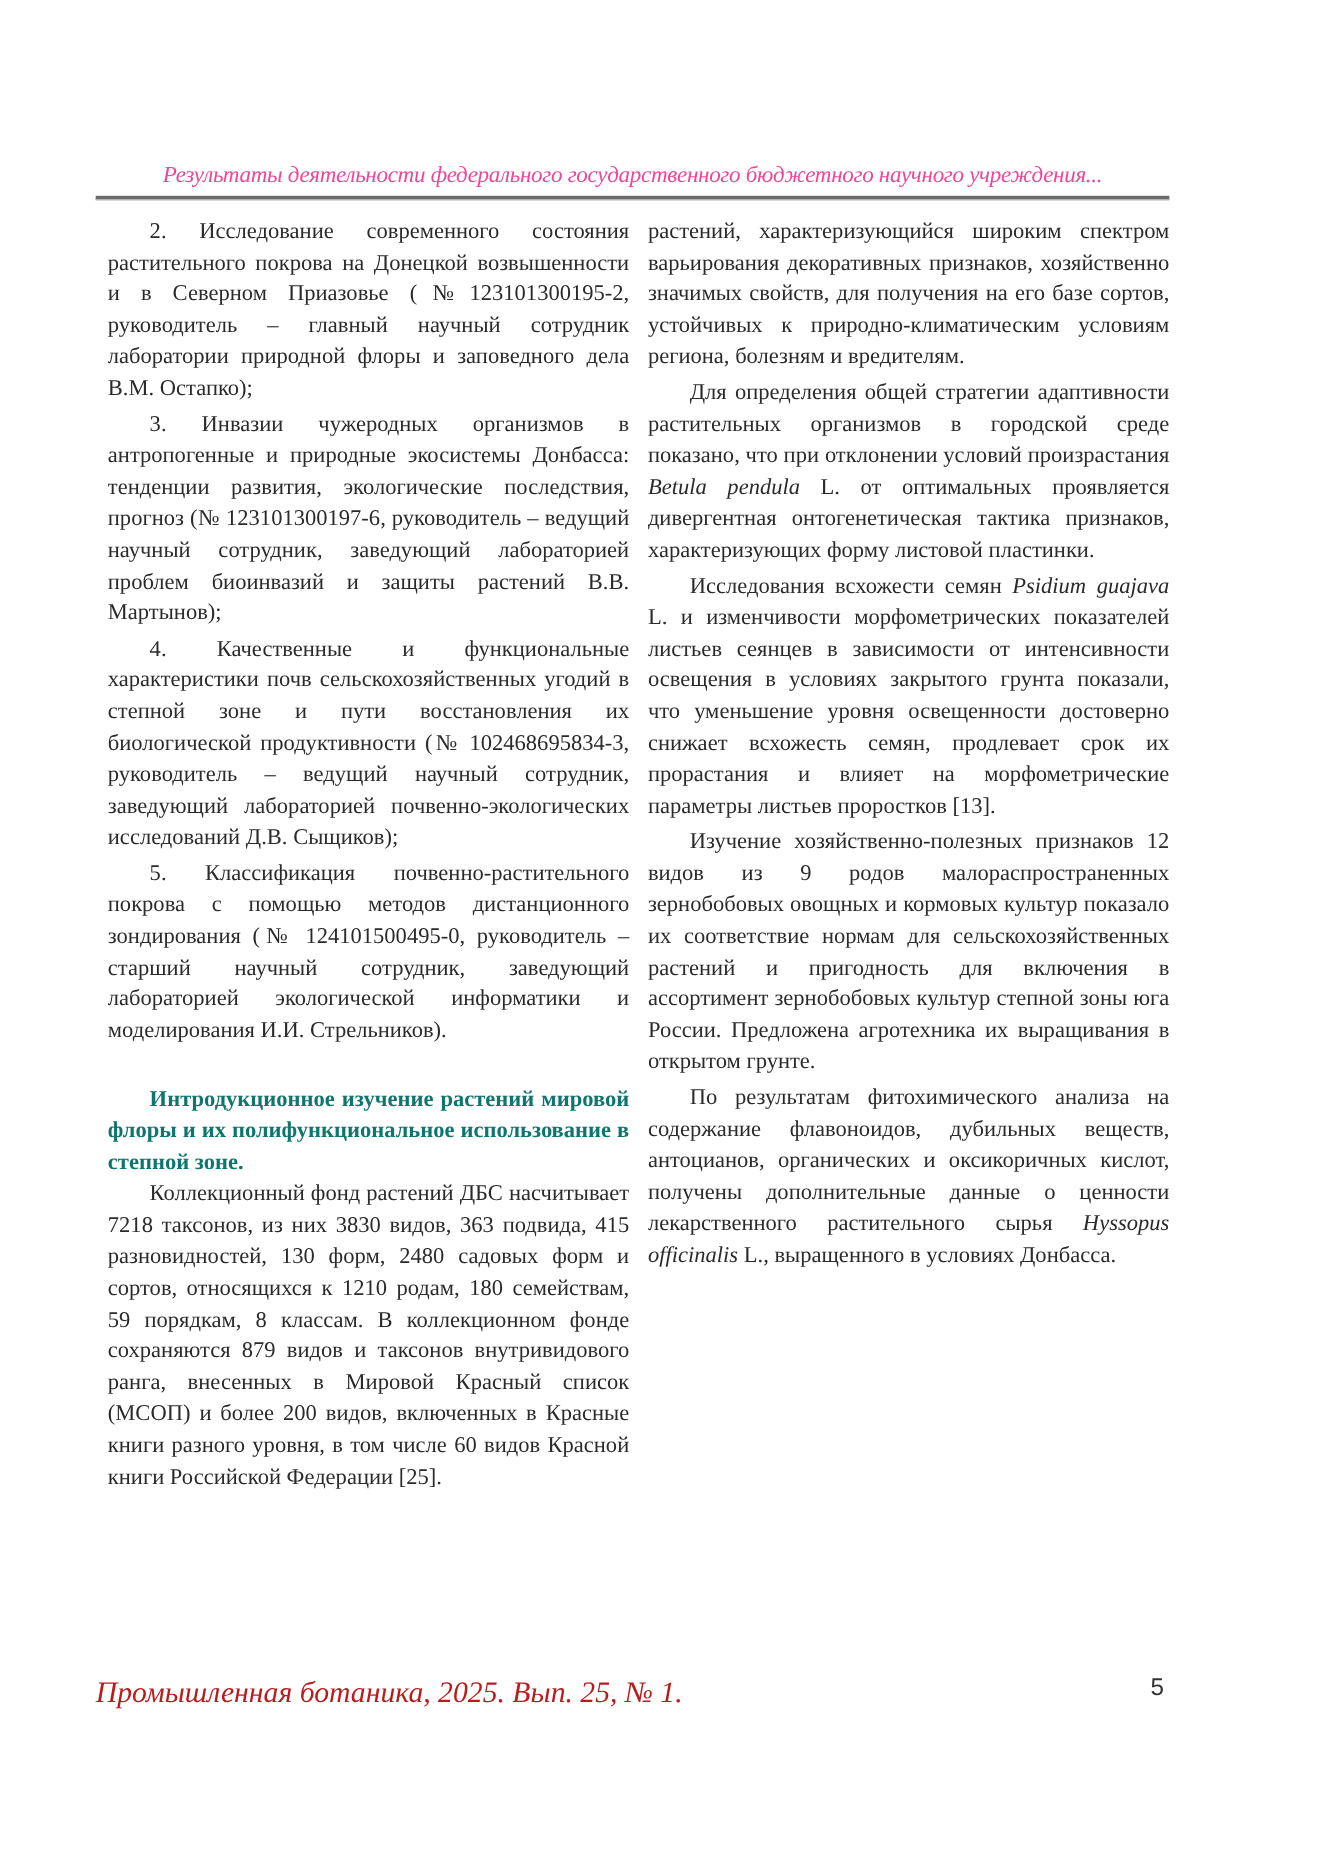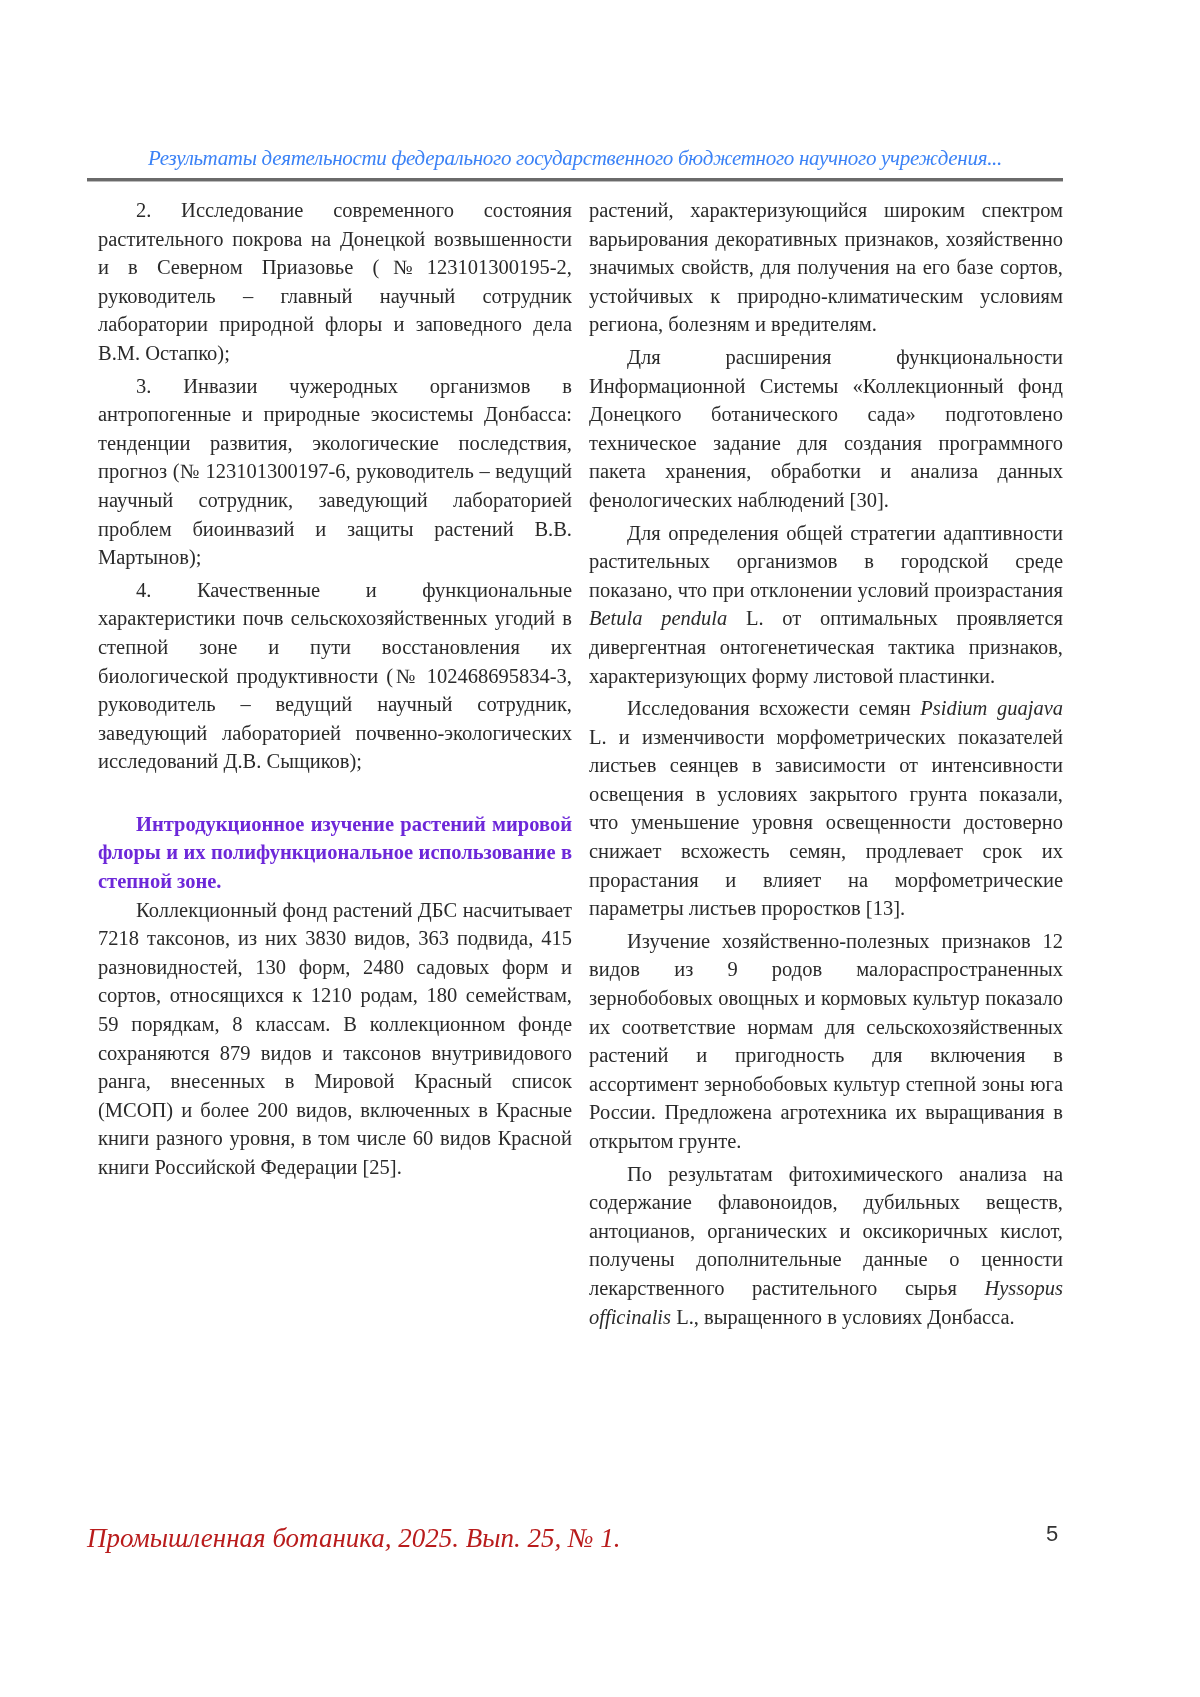--- a/index.html
+++ b/index.html
@@ -1,53 +1,53 @@
 <!DOCTYPE html>
 <html><head>
 <meta charset="utf-8">
 <style>
   html, body { margin:0; padding:0; background:#ffffff; }
   body { width:1200px; height:1697px; position:relative; overflow:hidden;
          font-family:"Liberation Serif","DejaVu Serif",serif; color:#2a2a2a; }
   .running-head { position:absolute; left:87px; top:146px; width:976px;
          text-align:center; font-style:italic; font-size:21px; letter-spacing:-0.3px;
-         color:#3b82f6; white-space:nowrap; }
+         color:#ec4899; white-space:nowrap; }
   .head-rule { position:absolute; left:87px; top:178px; width:976px; height:3px;
          background:#6a6a6a; border-bottom:1px solid #bbb; }
   .col { position:absolute; top:196px; width:474px; font-size:20.5px;
          line-height:28.6px; text-align:justify; hyphens:manual; }
   .col.left { left:98px; }
   .col.right { left:589px; }
   .col p { margin:0 0 4px 0; text-indent:38px; }
   .col p.noindent { text-indent:0; }
   .col h3 { margin:34px 0 0 0; font-size:20.5px; line-height:28.6px;
-         font-weight:bold; text-indent:38px; text-align:justify; color:#6d28d9; }
+         font-weight:bold; text-indent:38px; text-align:justify; color:#0f766e; }
   .col em { font-style:italic; }
   .footer-journal { position:absolute; left:87px; top:1523px; font-style:italic;
          font-size:27px; color:#b91c1c; }
   .page-number { position:absolute; left:1046px; top:1521px;
          font-family:"Liberation Sans","DejaVu Sans",sans-serif; font-size:22px; color:#333; }
 </style>
 </head>
 <body>
 
 <div class="running-head">Результаты деятельности федерального государственного бюджетного научного учреждения...</div>
 <div class="head-rule"></div>
 
 <div class="col left">
   <p>2. Исследование современного состояния растительного покрова на Донецкой возвышенности и в Северном Приазовье (№123101300195-2, руководитель – главный научный сотрудник лаборатории природной флоры и заповедного дела В.М. Остапко);</p>
   <p>3. Инвазии чужеродных организмов в антропогенные и природные экосистемы Донбасса: тенденции развития, экологические последствия, прогноз (№ 123101300197-6, руководитель – ведущий научный сотрудник, заведующий лабораторией проблем биоинвазий и защиты растений В.В. Мартынов);</p>
   <p>4. Качественные и функциональные характеристики почв сельскохозяйственных угодий в степной зоне и пути восстановления их биологической продуктивности (№ 102468695834-3, руководитель – ведущий научный сотрудник, заведующий лабораторией почвенно-экологических исследований Д.В. Сыщиков);</p>
+  <p>5. Классификация почвенно-растительного покрова с помощью методов дистанционного зондирования (№ 124101500495-0, руководитель – старший научный сотрудник, заведующий лабораторией экологической информатики и моделирования И.И. Стрельников).</p>
   <h3>Интродукционное изучение растений мировой флоры и их полифункциональное использование в степной зоне.</h3>
   <p>Коллекционный фонд растений ДБС насчитывает 7218 таксонов, из них 3830 видов, 363 подвида, 415 разновидностей, 130 форм, 2480 садовых форм и сортов, относящихся к 1210 родам, 180 семействам, 59 порядкам, 8 классам. В коллекционном фонде сохраняются 879 видов и таксонов внутривидового ранга, внесенных в Мировой Красный список (МСОП) и более 200 видов, включенных в Красные книги разного уровня, в том числе 60 видов Красной книги Российской Федерации [25].</p>
 </div>
 
 <div class="col right">
   <p class="noindent">растений, характеризующийся широким спектром варьирования декоративных признаков, хозяйственно значимых свойств, для получения на его базе сортов, устойчивых к природно-климатическим условиям региона, болезням и вредителям.</p>
-  <p>Для расширения функциональности Информационной Системы «Коллекционный фонд Донецкого ботанического сада» подготовлено техническое задание для создания программного пакета хранения, обработки и анализа данных фенологических наблюдений [30].</p>
   <p><span>Для определения общей стратегии адаптивности растительных организмов в городской среде показано, что при отклонении условий произрастания </span><em>Betula pendula</em><span> L. от оптимальных проявляется дивергентная онтогенетическая тактика признаков, характеризующих форму листовой пластинки.</span></p>
   <p><span>Исследования всхожести семян </span><em>Psidium guajava</em><span> L. и изменчивости морфометрических показателей листьев сеянцев в зависимости от интенсивности освещения в условиях закрытого грунта показали, что уменьшение уровня освещенности достоверно снижает всхожесть семян, продлевает срок их прорастания и влияет на морфометрические параметры листьев проростков [13].</span></p>
   <p>Изучение хозяйственно-полезных признаков 12 видов из 9 родов малораспространенных зернобобовых овощных и кормовых культур показало их соответствие нормам для сельскохозяйственных растений и пригодность для включения в ассортимент зернобобовых культур степной зоны юга России. Предложена агротехника их выращивания в открытом грунте.</p>
   <p><span>По результатам фитохимического анализа на содержание флавоноидов, дубильных веществ, антоцианов, органических и оксикоричных кислот, получены дополнительные данные о ценности лекарственного растительного сырья </span><em>Hyssopus officinalis</em><span> L., выращенного в условиях Донбасса.</span></p>
 </div>
 
 <div class="footer-journal">Промышленная ботаника, 2025. Вып. 25, № 1.</div>
 <div class="page-number">5</div>
 
 </body></html>

